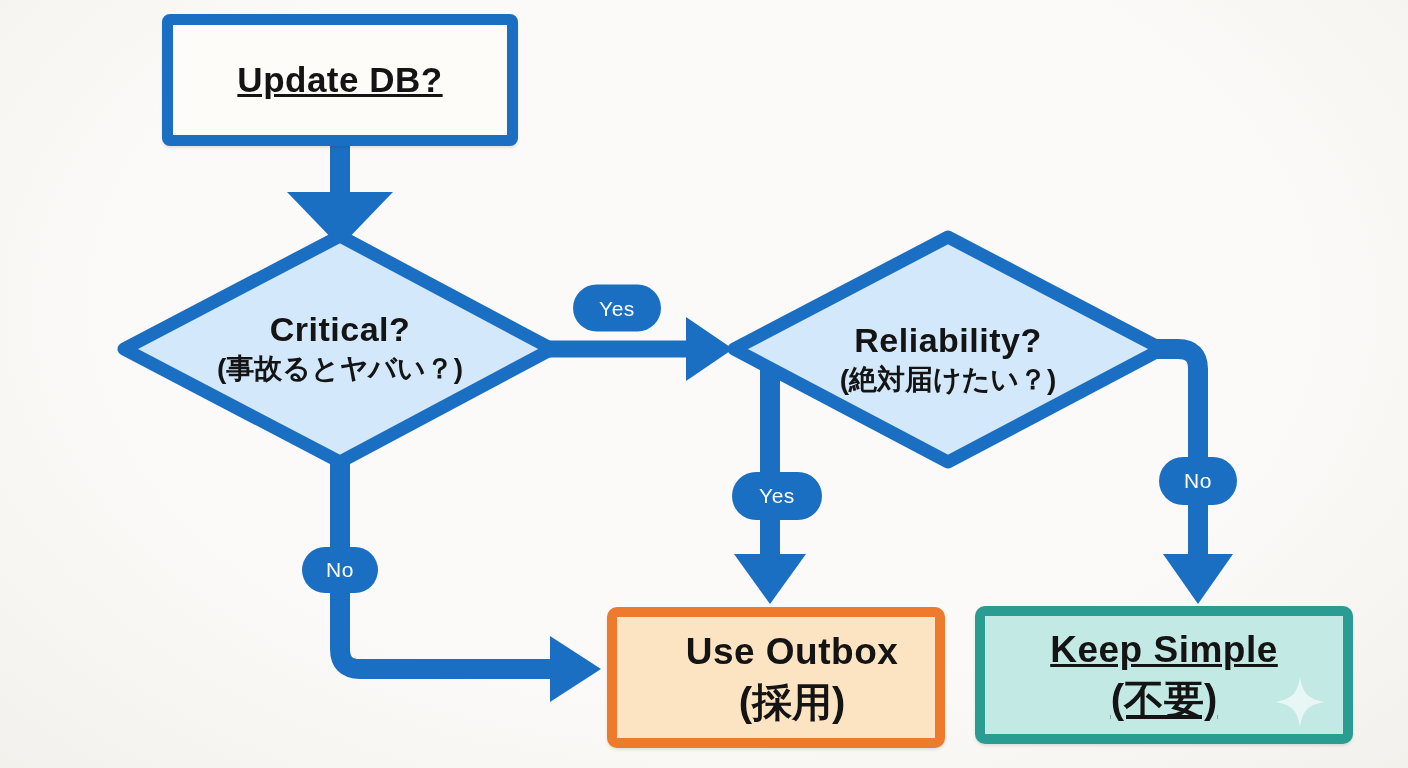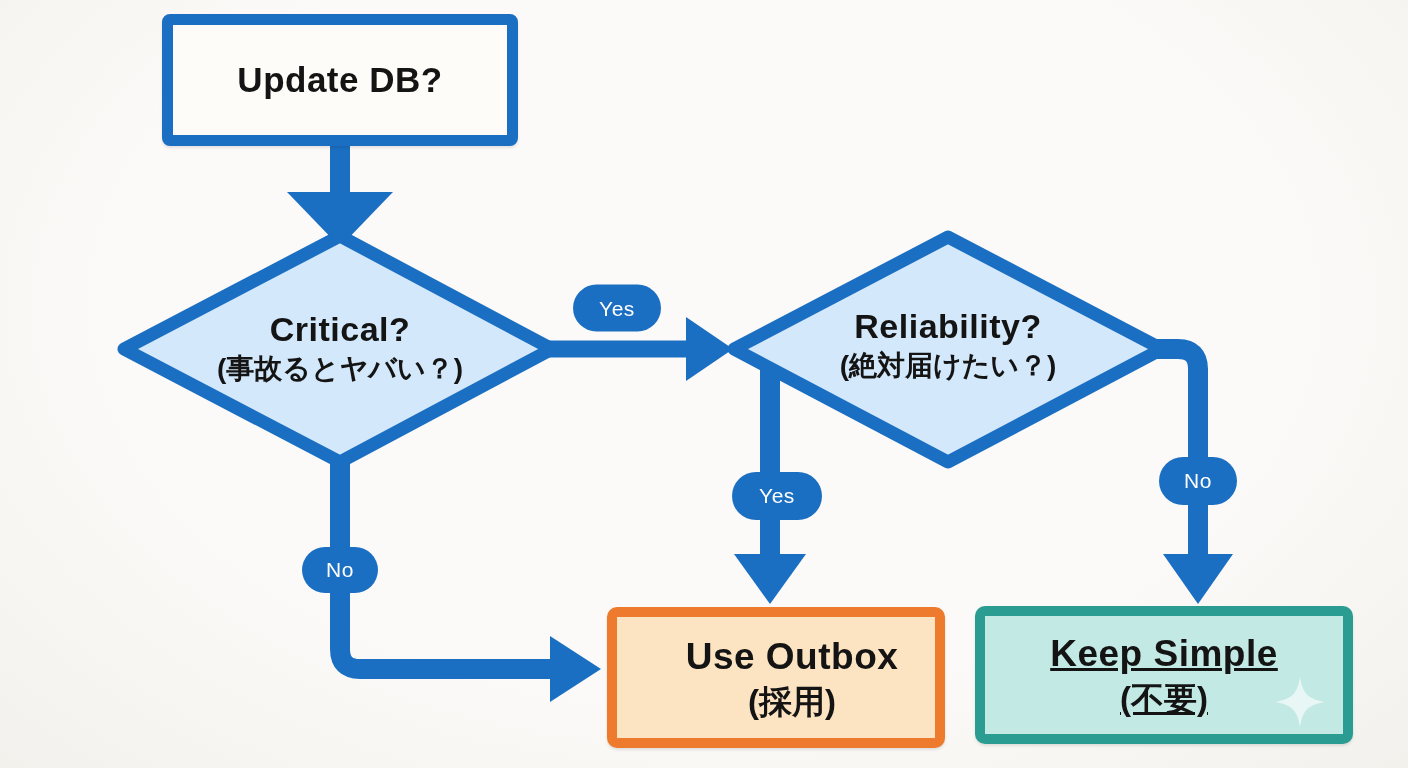--- a/index.html
+++ b/index.html
@@ -40,20 +40,21 @@
     justify-content: center;
     text-align: center;
     box-shadow: 0 2px 3px rgba(0,0,0,0.10);
   }
   .node-rect {
     left: 162px; top: 14px;
     width: 356px; height: 132px;
     border: 11px solid var(--connector_blue, #1b6fc2);
     background: var(--process_fill, #fdfcf8);
     border-radius: 8px;
+    text-decoration: underline;
   }
   .node-outbox {
     left: 607px; top: 607px;
     width: 338px; height: 141px;
     border: 10px solid var(--outbox_border, #ee7a2e);
     background: var(--outbox_fill, #fce3c2);
     border-radius: 10px;
     padding-left: 32px;
   }
   .node-simple {
@@ -62,33 +63,33 @@
     border: 10px solid var(--simple_border, #2b9c92);
     background: var(--simple_fill, #c3e9e4);
     border-radius: 10px;
     text-decoration: underline;
   }
   .l1 { font-size: 34px; font-weight: 600; line-height: 1.3; letter-spacing: 0.5px; }
   .l2 { font-size: 29px; font-weight: 700; line-height: 1.25; }
   .node-rect .l1 { font-size: 35px; }
   .node-rect .l2 { font-size: 31px; }
   .node-outbox .l1, .node-simple .l1 { font-size: 37px; font-weight: 700; }
-  .node-outbox .l2, .node-simple .l2 { font-size: 33px; }
+  .node-outbox .l2, .node-simple .l2 { font-size: 40px; }
   .decision-label {
     position: absolute;
     width: 400px;
     transform: translate(-50%, -50%);
     display: flex;
     flex-direction: column;
     align-items: center;
     text-align: center;
     pointer-events: none;
   }
   .decision-label.critical   { left: 340px; top: 347px; }
-  .decision-label.reliability{ left: 948px; top: 344px; }
+  .decision-label.reliability{ left: 948px; top: 358px; }
   .decision-label .l2 { font-size: 28px; }
   .pill {
     position: absolute;
     transform: translate(-50%, -50%);
     background: var(--connector_blue, #1b6fc2);
     color: var(--pill_text, #ffffff);
     border-radius: 26px;
     display: flex;
     align-items: center;
     justify-content: center;

